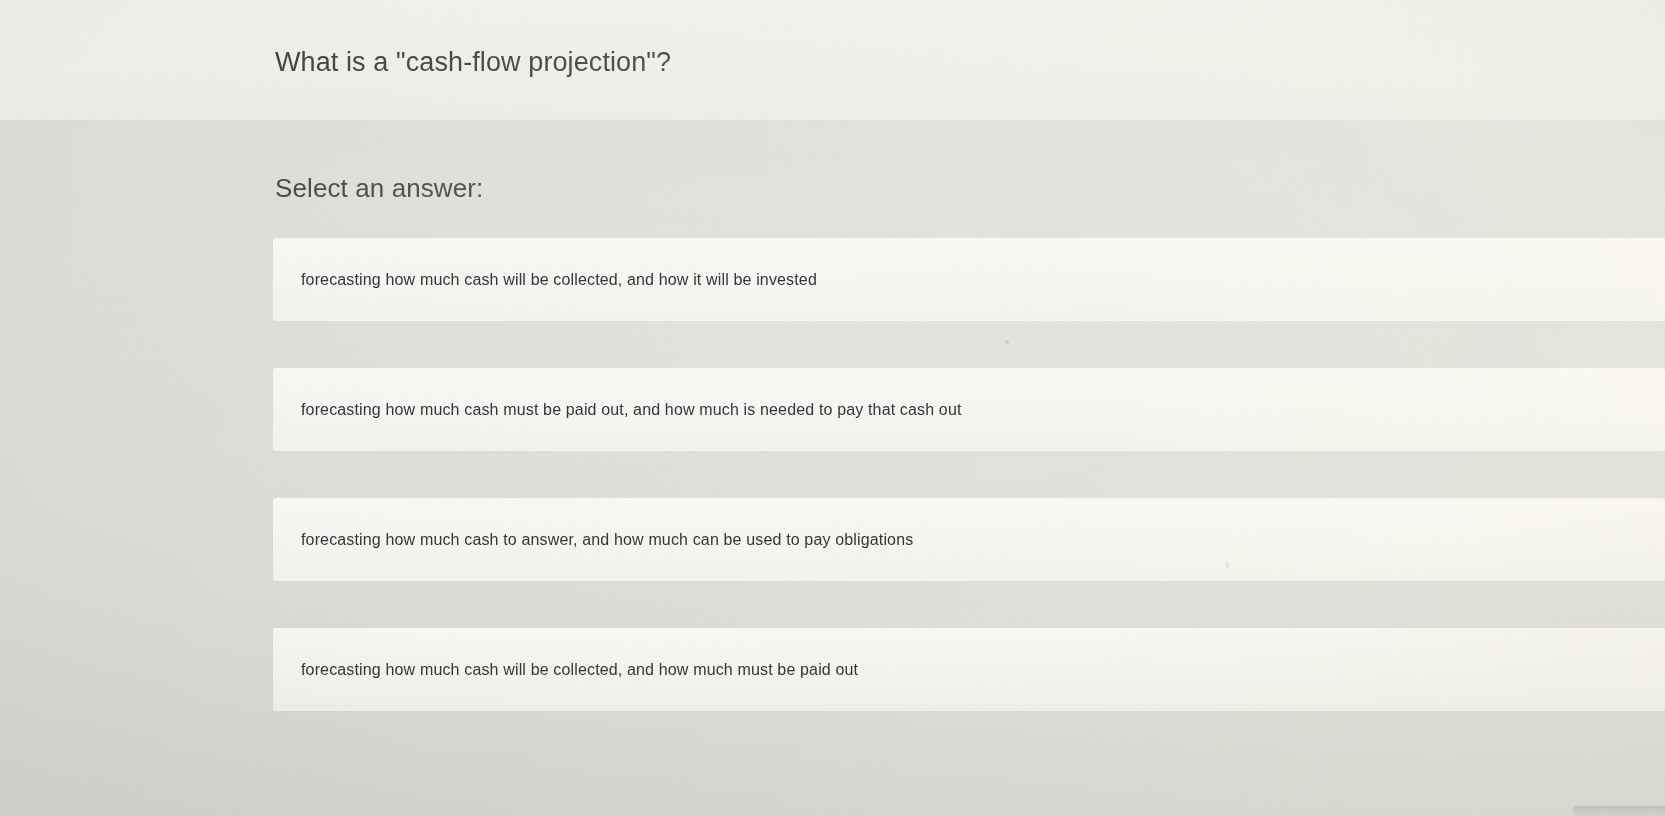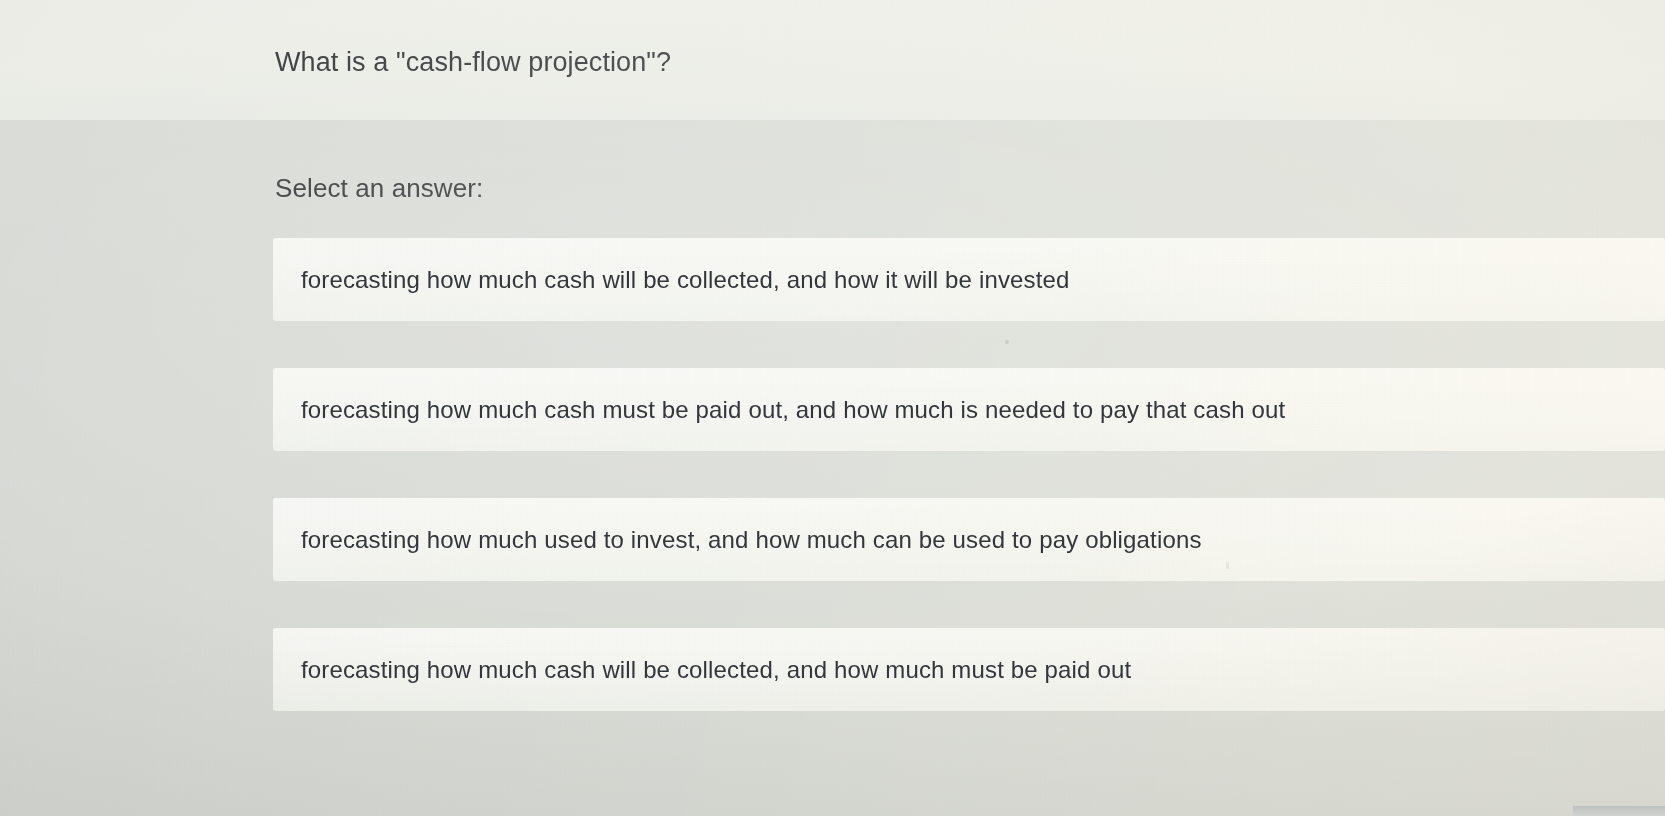--- a/index.html
+++ b/index.html
@@ -143,21 +143,21 @@
     background: linear-gradient(95deg,
         rgba(255,255,255,0) 55%,
         rgba(255,253,246,0.30) 100%);
     pointer-events: none;
   }
 
   .option-label {
     position: relative;
     z-index: 2;
     padding-left: 28px;
-    font-size: 24px;
+    font-size: 16px;
     line-height: 30px;
     color: #33363a;
     letter-spacing: 0.15px;
     white-space: nowrap;
   }
 
   
   .speck {
     position: absolute;
     background: rgba(120,120,115,0.30);
@@ -196,21 +196,21 @@
 
       <div class="option">
         <span class="option-label">forecasting how much cash will be collected, and how it will be invested</span>
       </div>
 
       <div class="option">
         <span class="option-label">forecasting how much cash must be paid out, and how much is needed to pay that cash out</span>
       </div>
 
       <div class="option">
-        <span class="option-label">forecasting how much used to invest, and how much can be used to pay obligations</span>
+        <span class="option-label">forecasting how much cash to answer, and how much can be used to pay obligations</span>
       </div>
 
       <div class="option">
         <span class="option-label">forecasting how much cash will be collected, and how much must be paid out</span>
       </div>
 
     </div>
 
     <div class="speck speck-a"></div>
     <div class="speck speck-b"></div>

